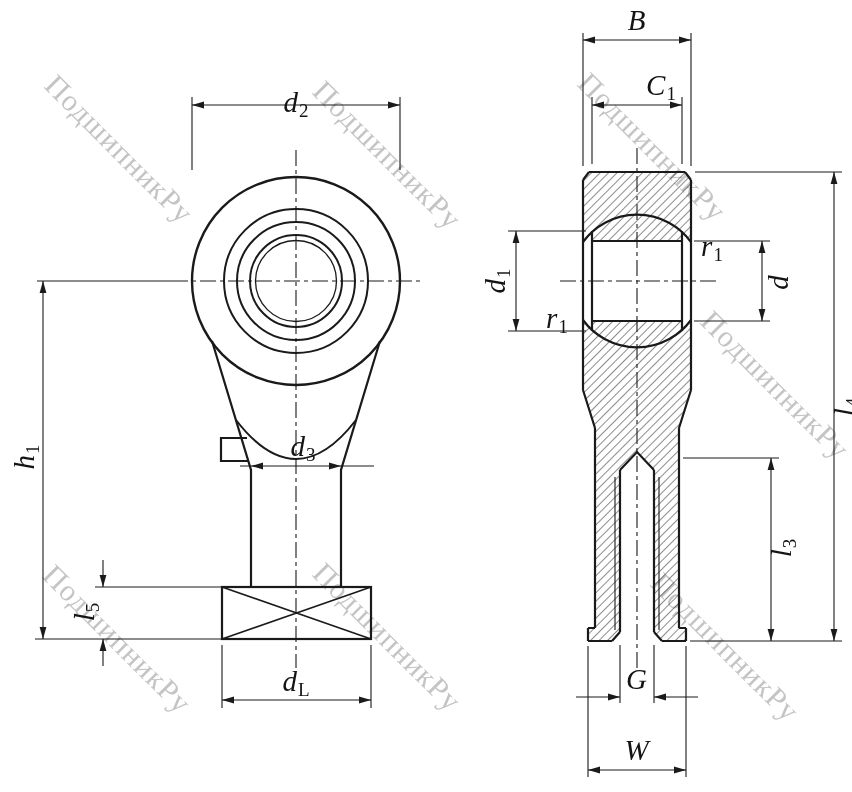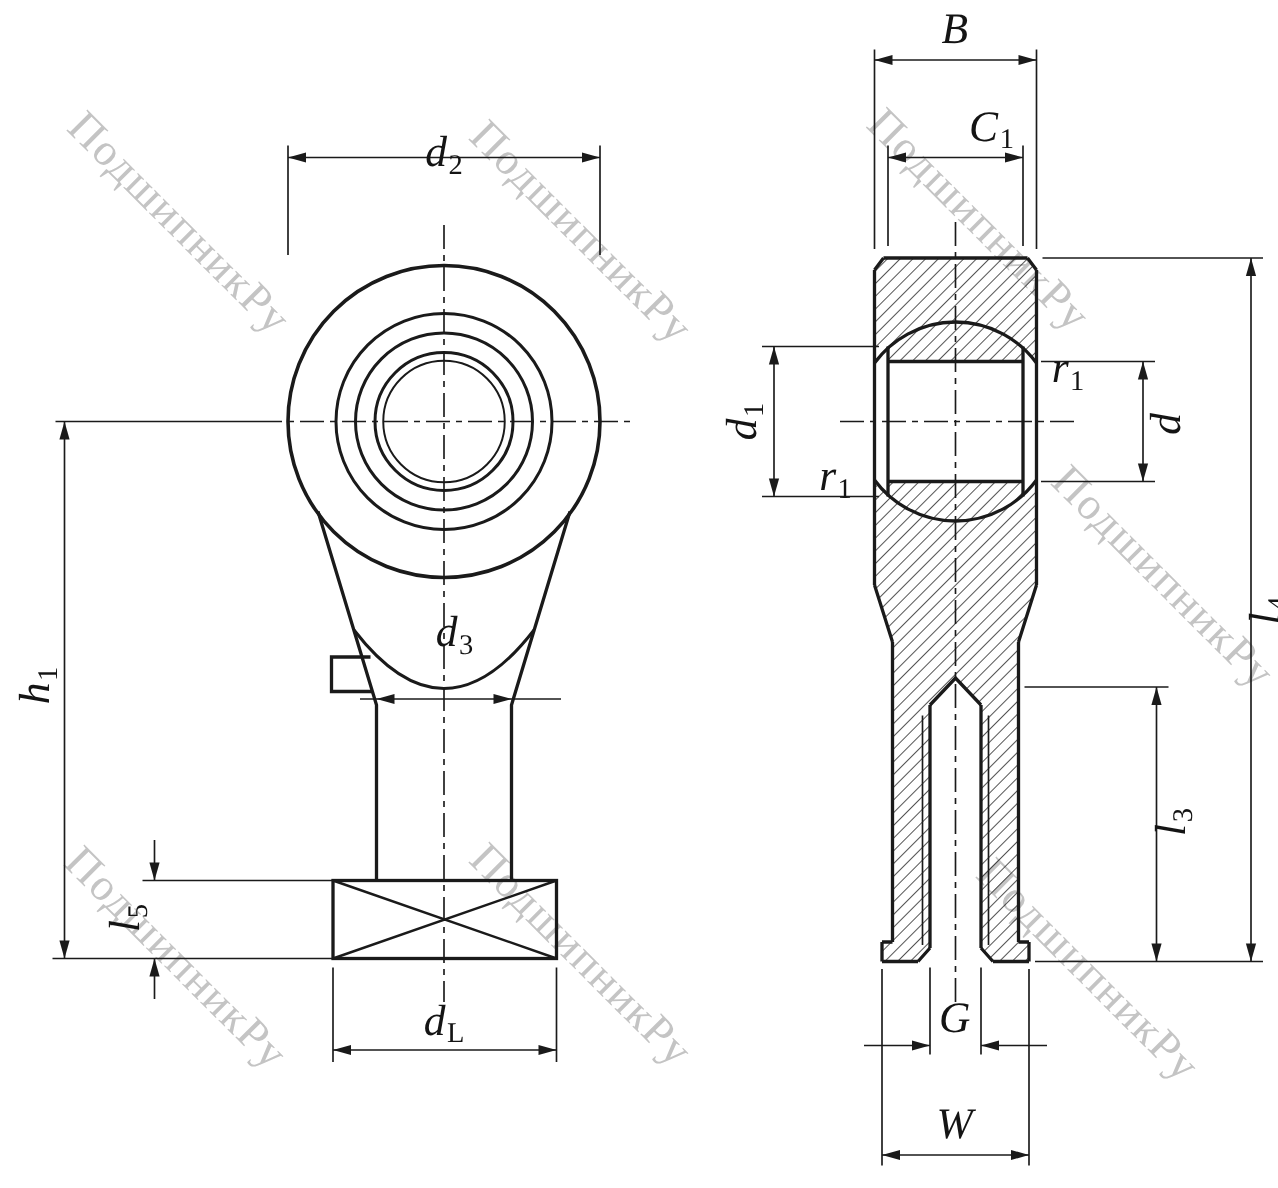--- a/index.html
+++ b/index.html
@@ -150,21 +150,21 @@
       <use href="#ah" transform="translate(771,458) rotate(90)"></use>
       <use href="#ah" transform="translate(771,641) rotate(-90)"></use>
       <use href="#ah" transform="translate(620,697) rotate(180)"></use>
       <use href="#ah" transform="translate(654,697)"></use>
       <use href="#ah" transform="translate(588,770)"></use>
       <use href="#ah" transform="translate(686,770) rotate(180)"></use>
     </g>
   </svg>
 
   <span class="lbl" style="left:296px;top:104px"><i>d</i><sub>2</sub></span>
-  <span class="lbl" style="left:303px;top:424px"><i>d</i><sub>3</sub></span>
+  <span class="lbl" style="left:303px;top:448px"><i>d</i><sub>3</sub></span>
   <span class="lbl rot" style="left:26px;top:457px"><i>h</i><sub>1</sub></span>
   <span class="lbl rot" style="left:86px;top:612px"><i>l</i><sub>5</sub></span>
   <span class="lbl" style="left:296px;top:683px"><i>d</i><sub>L</sub></span>
 
   <span class="lbl" style="left:637px;top:22px"><i>B</i><sub></sub></span>
   <span class="lbl" style="left:661px;top:87px"><i>C</i><sub>1</sub></span>
   <span class="lbl rot" style="left:497px;top:281px"><i>d</i><sub>1</sub></span>
   <span class="lbl" style="left:712px;top:248px"><i>r</i><sub>1</sub></span>
   <span class="lbl" style="left:557px;top:320px"><i>r</i><sub>1</sub></span>
   <span class="lbl rot" style="left:780px;top:282px"><i>d</i><sub></sub></span>

